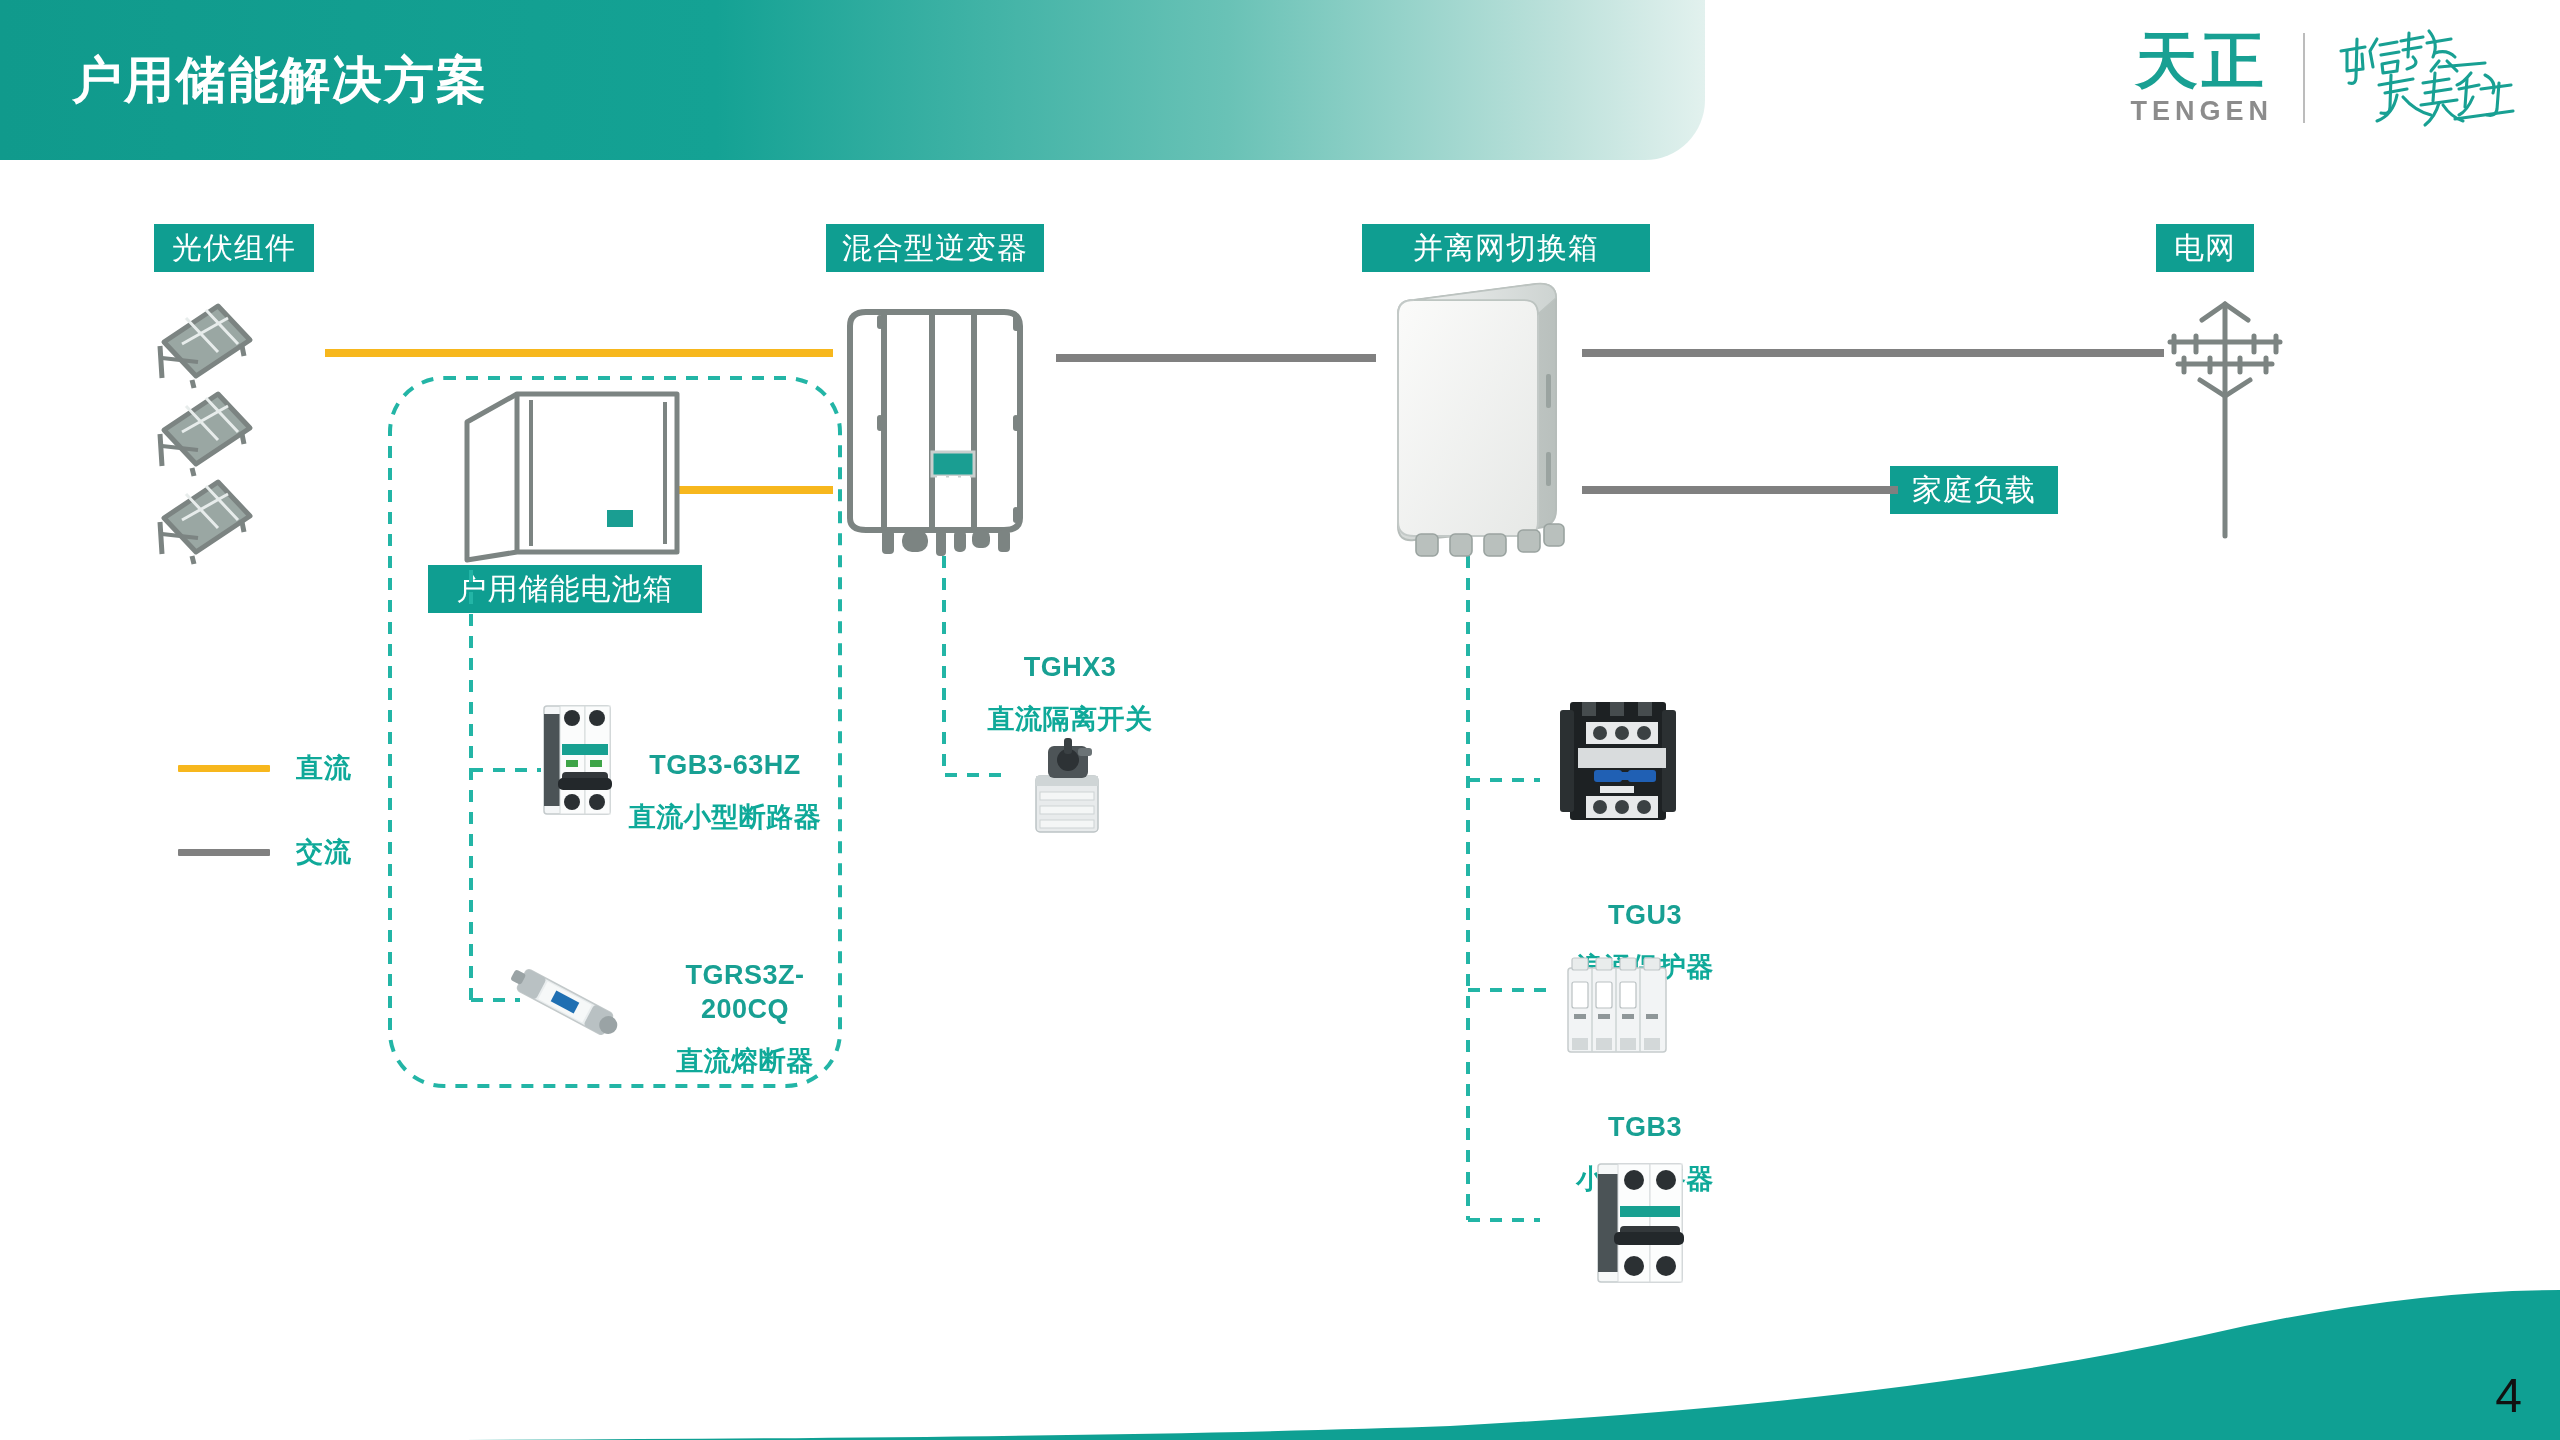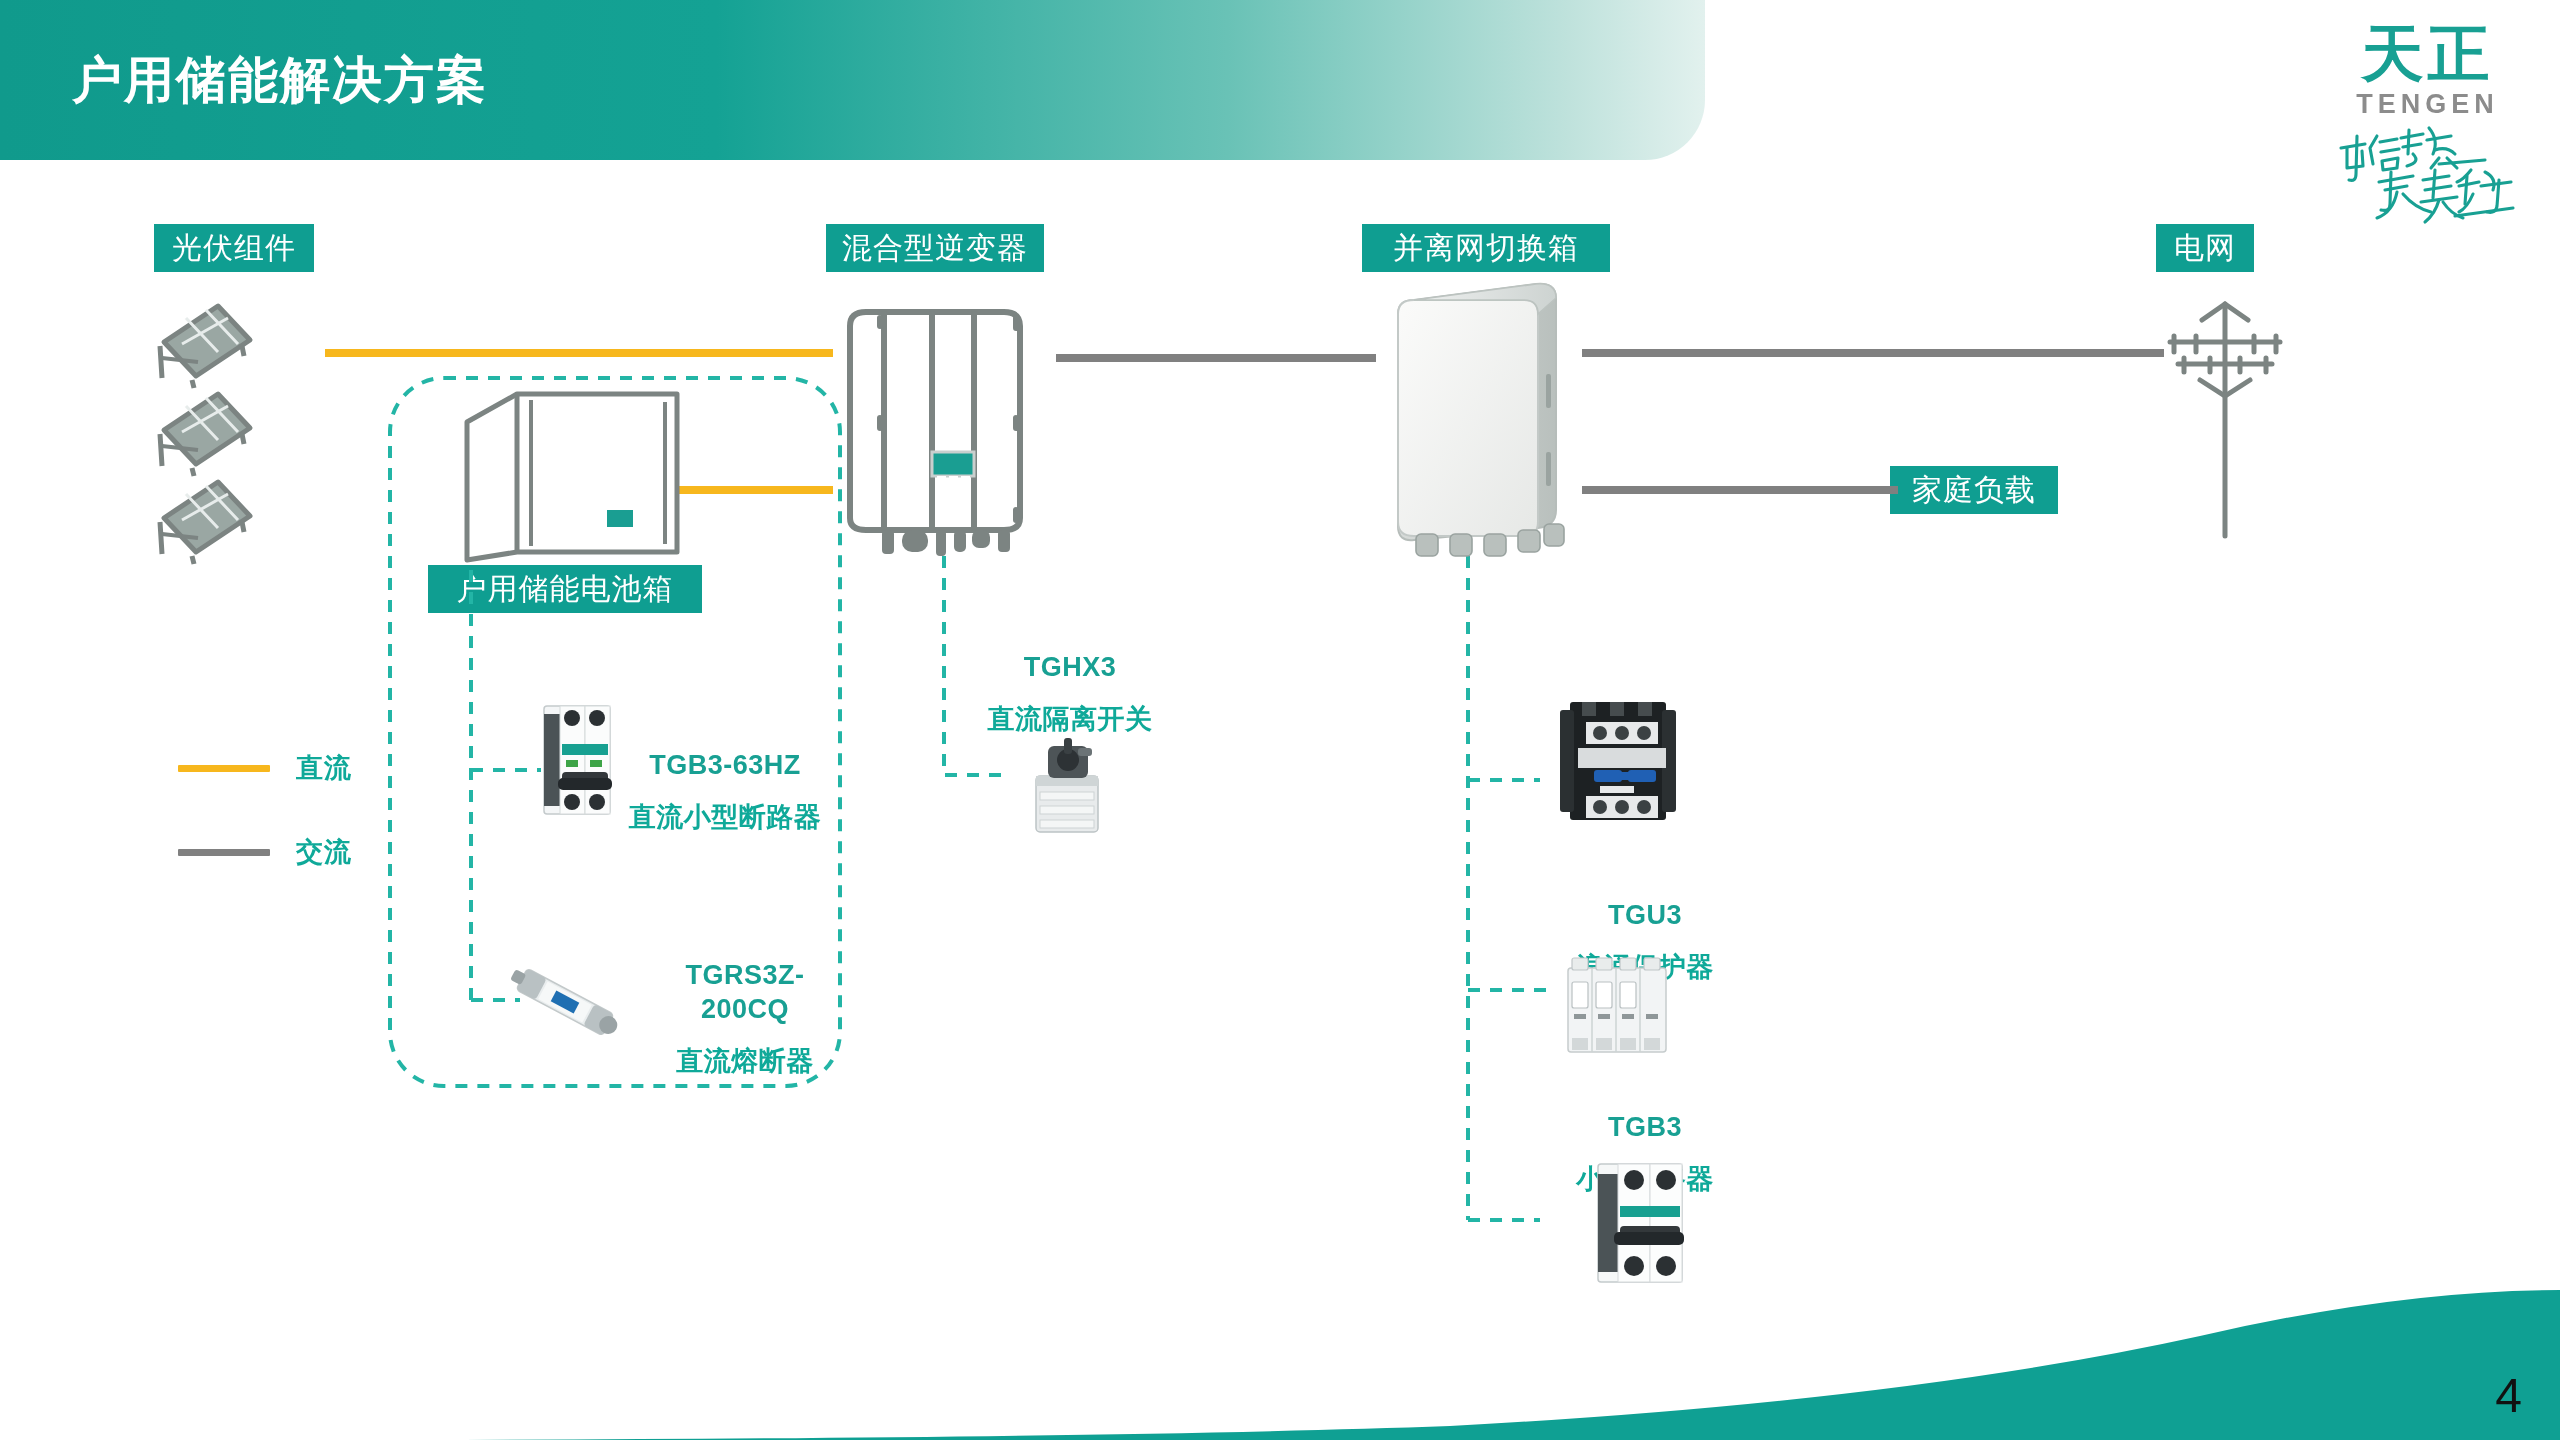--- a/index.html
+++ b/index.html
@@ -17,21 +17,21 @@
     width: 1705px; height: 160px;
     background: linear-gradient(to right, #109a8c 0%, #14a294 42%, #69c2b6 72%, #bfe2dc 92%, #e2f1ee 100%);
     border-bottom-right-radius: 60px;
   }
   .header-title {
     position: absolute; left: 72px; top: 30px;
     color: #ffffff; font-size: 50px; font-weight: bold;
     letter-spacing: 2px; line-height: 100px; white-space: nowrap;
   }
   
-  .logo-wrap { position: absolute; right: 40px; top: 22px; display: flex; align-items: center; height: 112px; flex-direction: column; }
+  .logo-wrap { position: absolute; right: 40px; top: 22px; display: flex; align-items: center; height: 112px; }
   .logo-mark { display:flex; flex-direction:column; align-items:center; }
   .logo-cn { font-size: 62px; font-weight: bold; color: #18a093; line-height: 64px; letter-spacing: 4px; }
   .logo-en { font-size: 27px; font-weight: bold; color: #8c8c8c; letter-spacing: 5px; line-height: 32px; margin-top:2px;}
   .logo-div { width: 2px; height: 90px; background: #bcbcbc; margin: 0 30px; }
   .logo-slogan { width: 185px; height: 110px; }
 
   
   .footer-curve { position: absolute; left: 0; bottom: 0; width: 2560px; height: 150px; }
   .page-no {
     position: absolute; right: 38px; bottom: 18px;
@@ -123,21 +123,21 @@
   </div>
 
   <div class="tag lg" style="left:154px; top:224px; width:160px;">
     <span>光伏组件</span>
   </div>
 
   <div class="tag lg" style="left:826px; top:224px; width:218px;">
     <span>混合型逆变器</span>
   </div>
 
-  <div class="tag lg" style="left:1362px; top:224px; width:248px;">
+  <div class="tag lg" style="left:1362px; top:224px; width:288px;">
     <span>并离网切换箱</span>
   </div>
 
   <div class="tag lg" style="left:2156px; top:224px; width:98px;">
     <span>电网</span>
   </div>
 
   <div class="tag lg" style="left:1890px; top:466px; width:168px;">
     <span>家庭负载</span>
   </div>

